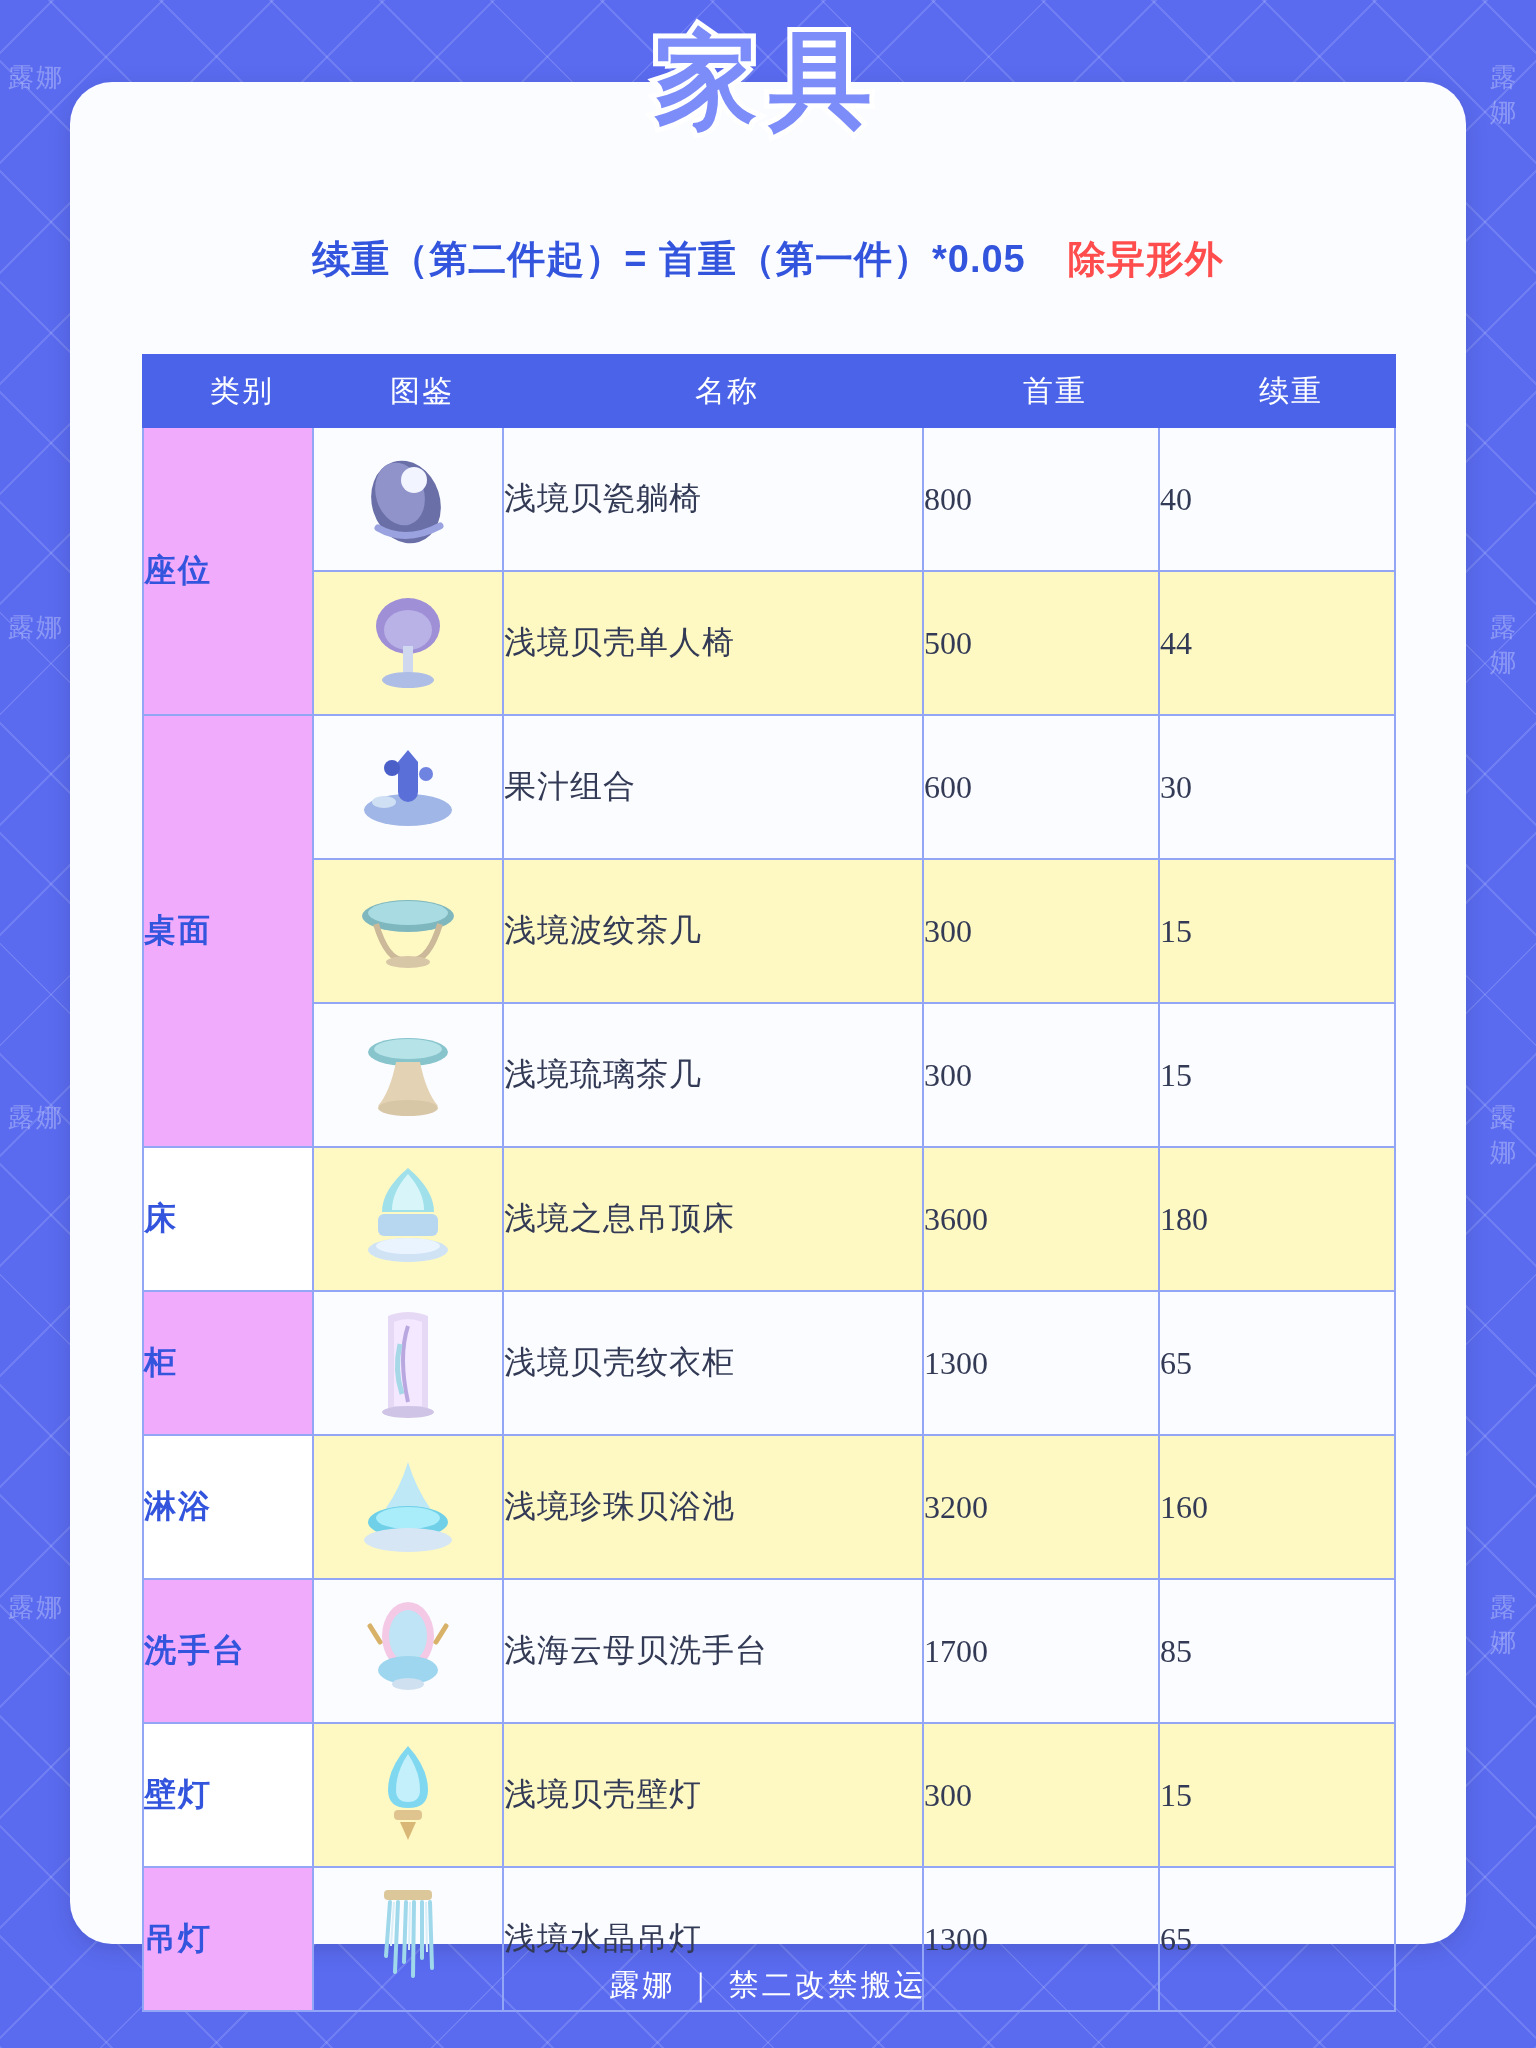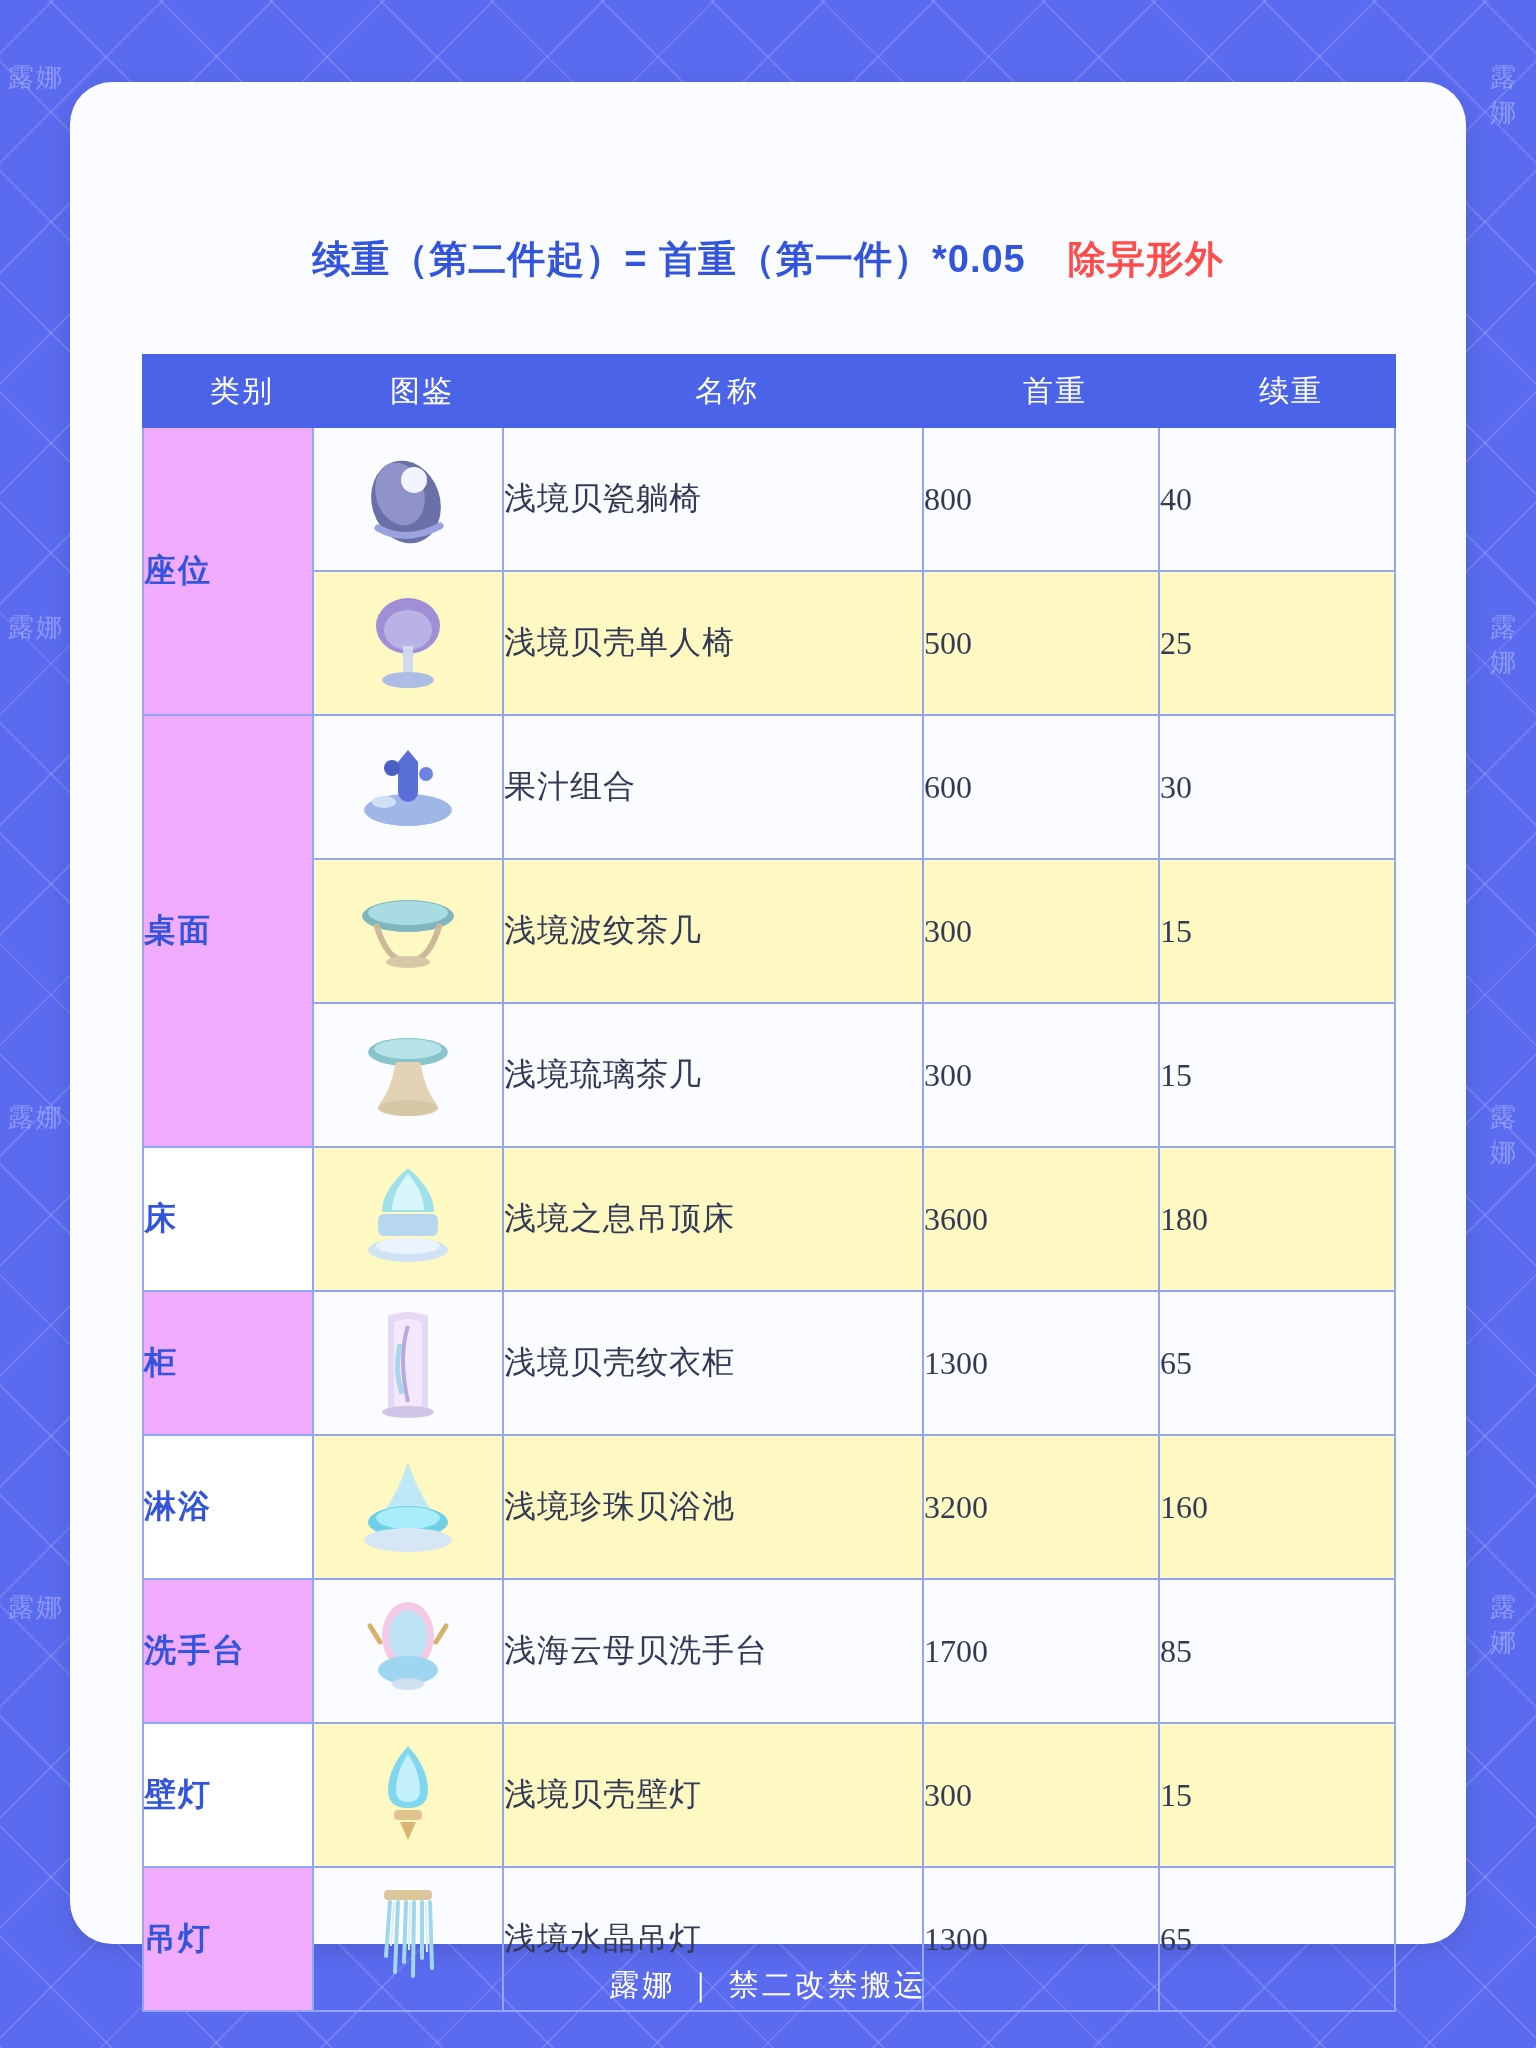--- a/index.html
+++ b/index.html
@@ -149,20 +149,23 @@
 <div class="wm" style="left:1490px;top:60px;">露娜</div>
 <div class="wm" style="left:8px;  top:610px;">露娜</div>
 <div class="wm" style="left:1490px;top:610px;">露娜</div>
 <div class="wm" style="left:8px;  top:1100px;">露娜</div>
 <div class="wm" style="left:1490px;top:1100px;">露娜</div>
 <div class="wm" style="left:8px;  top:1590px;">露娜</div>
 <div class="wm" style="left:1490px;top:1590px;">露娜</div>
 
 <div class="card">
 
+  <div class="title-wrap">
+    <span class="title">家具</span>
+  </div>
 
   <div class="subtitle">
     <span>续重（第二件起）= 首重（第一件）*0.05</span><span class="note">除异形外</span>
   </div>
 
   <table>
     <colgroup>
       <col class="col-cat">
         <col class="col-img">
         <col class="col-name">
@@ -203,21 +206,21 @@
             <svg viewBox="0 0 120 118">
               <ellipse cx="60" cy="42" rx="32" ry="28" fill="#9f8fd6"></ellipse>
               <ellipse cx="60" cy="46" rx="24" ry="20" fill="#b9b2e6"></ellipse>
               <rect x="55" y="62" width="10" height="30" fill="#cfd8ee"></rect>
               <ellipse cx="60" cy="96" rx="26" ry="8" fill="#aebde6"></ellipse>
             </svg>
           </div>
         </td>
         <td class="name">浅境贝壳单人椅</td>
         <td class="num">500</td>
-        <td class="num">25</td>
+        <td class="num">44</td>
       </tr>
 
       <tr>
         <td class="cat" rowspan="3">桌面</td>
         <td>
           <div class="thumb">
             <svg viewBox="0 0 120 118">
               <ellipse cx="60" cy="82" rx="44" ry="16" fill="#9fb6e6"></ellipse>
               <path d="M50 34 l10 -12 l10 12 v30 a10 10 0 0 1 -20 0z" fill="#5b6fd8"></path>
               <circle cx="44" cy="40" r="8" fill="#4a5fc8"></circle>

